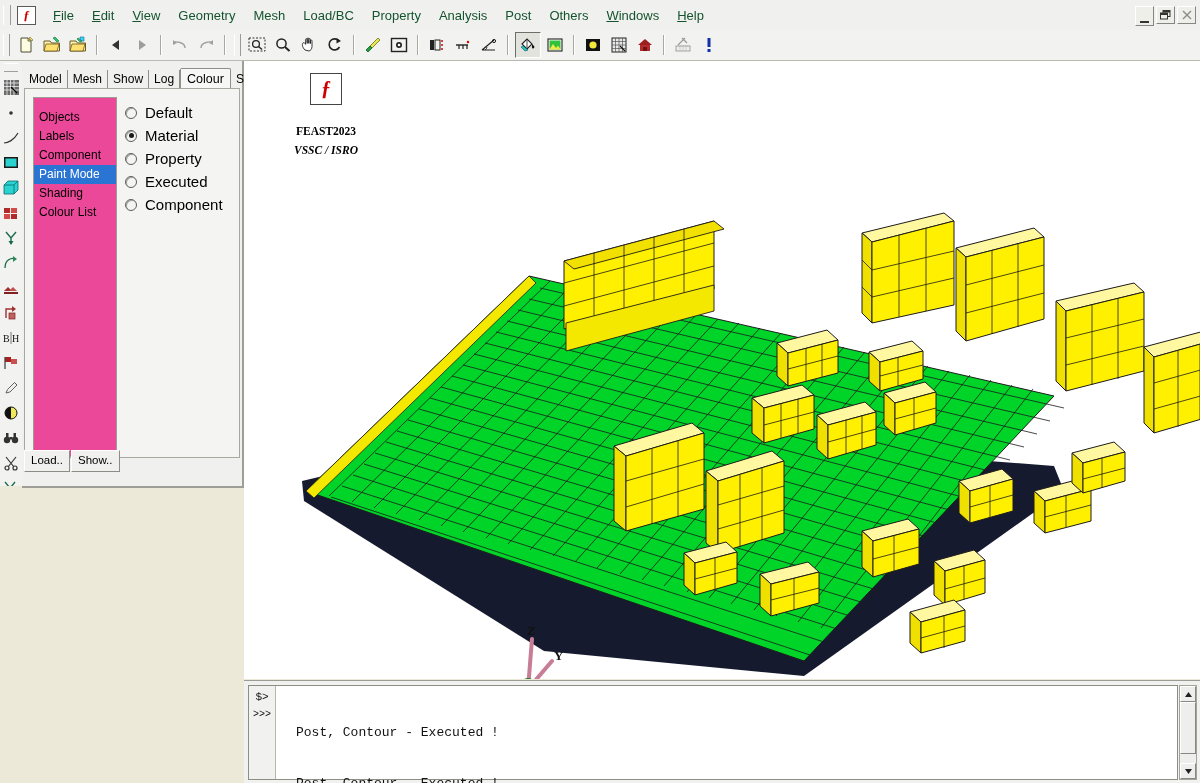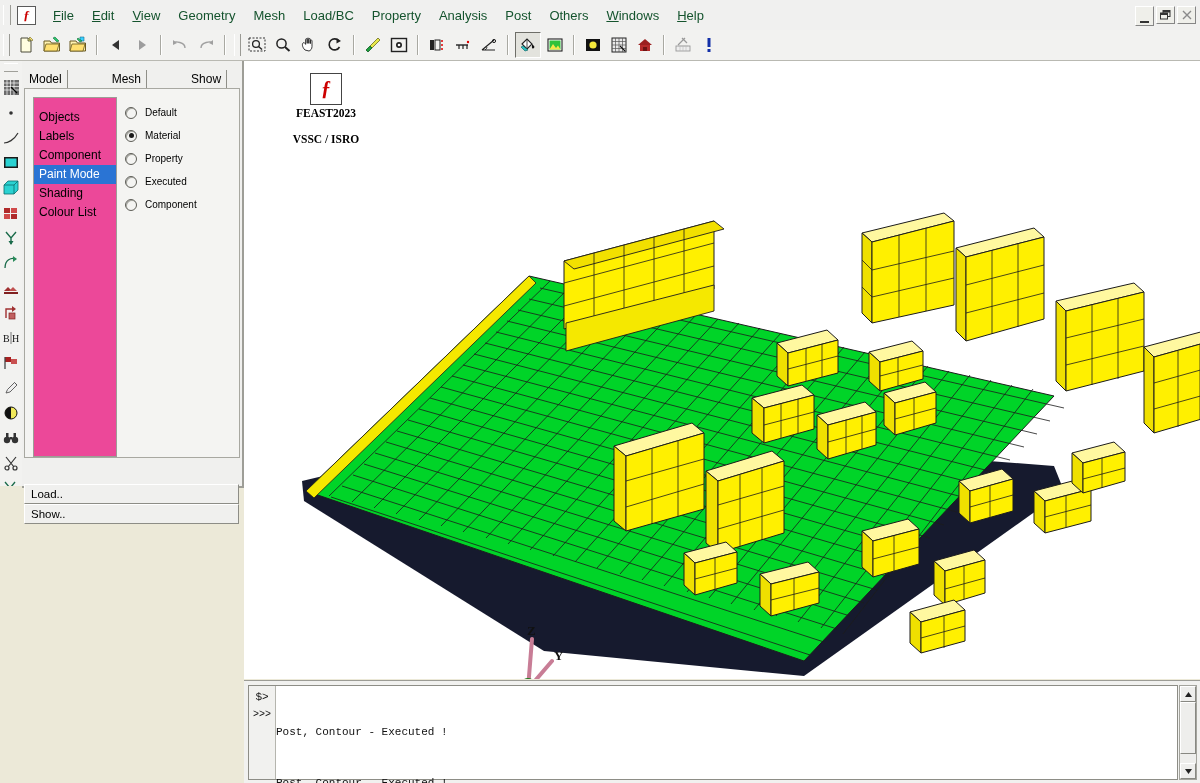--- a/index.html
+++ b/index.html
@@ -73,28 +73,28 @@
                  border-top: 1px solid #fff; border-bottom: 1px solid #a0a09a; }
   .rbtn { width: 20px; height: 25px; margin: 0 1px;
           display: flex; align-items: center; justify-content: center; }
 
   
   .leftpanel {
     position: absolute; left: 22px; top: 61px; width: 220px; height: 425px;
     background: #f0f0ee; border-right: 2px solid #9e9e97; border-bottom: 2px solid #9e9e97;
   }
   .tabstrip { position: absolute; left: 2px; top: 8px; width: 216px; height: 20px;
-              display: flex; align-items: flex-end; gap: 39px; }
+              display: flex; align-items: flex-end; }
   .tab {
     font-size: 12px; padding: 2px 5px 3px 5px; background: transparent;
     border-right: 1px solid #8f8f88; color: #000; white-space: nowrap; line-height: 14px;
   }
   .tab.active {
     background: #f7f7f5; border: 1px solid #8f8f88; border-bottom: none;
-    padding: 3px 6px 4px 20px; margin-bottom: -1px; font-size: 12.5px;
+    padding: 3px 6px 4px 6px; margin-bottom: -1px; font-size: 12.5px;
     border-radius: 2px 2px 0 0;
     text-align: center;
   }
   .panelbody {
     position: absolute; left: 2px; top: 27px; width: 214px; height: 368px;
     background: #f4f4f2; border: 1px solid #a8a8a1;
   }
   .listbox {
     position: absolute; left: 8px; top: 8px; width: 82px; height: 348px;
     background: #ec4899; border: 1px solid #9d9d96;
@@ -107,22 +107,22 @@
   .radio {
     width: 10px; height: 10px; border-radius: 50%;
     border: 1px solid #5d5d57; background: #f4f4f2;
     margin-right: 8px; position: relative; flex: none;
     box-shadow: inset 1px 1px 0 #a8a8a2;
   }
   .radio.on::after {
     content: ''; position: absolute; left: 2.5px; top: 2.5px;
     width: 5px; height: 5px; border-radius: 50%; background: #1a1a1a;
   }
-  .rlabel { font-size: 10px; }
-  .btnrow { position: absolute; left: 2px; top: 423px; width: 216px; height: 22px; display: flex; flex-direction: column; }
+  .rlabel { font-size: 15px; }
+  .btnrow { position: absolute; left: 2px; top: 389px; width: 216px; height: 22px; display: flex; }
   .sbtn {
     font-size: 11.5px; padding: 2px 6px; background: #f0f0ee;
     border: 1px solid #8d8d86; margin-right: 1px; line-height: 14px;
     border-top-color: #ffffff; border-left-color: #ffffff;
   }
 
   
   .viewport {
     position: absolute; left: 244px; top: 61px; width: 956px; height: 618px;
     background: #ffffff; overflow: hidden;
@@ -132,41 +132,41 @@
     width: 30px; height: 30px; margin: 0 auto; border: 1px solid #444; background: #fff;
     position: relative;
   }
   .vlogo .box .f {
     position: absolute; inset: 0; text-align: center; line-height: 29px;
     font-family: "Liberation Serif", serif; font-style: italic; font-weight: bold;
     font-size: 20px; color: #cc0000;
   }
   .vlogo .t {
     text-align: center; font-family: "Liberation Serif", serif; font-weight: bold;
-    font-size: 11.5px; line-height: 14px; margin-top: 1px; color: #000;
+    font-size: 11.5px; line-height: 14px; margin-top: 19px; color: #000;
   }
 
   
   .console {
     position: absolute; left: 244px; top: 680px; width: 956px; height: 103px;
     background: #f1f1ef; border-top: 1px solid #9c9c95;
   }
   .consinner {
     position: absolute; left: 4px; top: 4px; right: 22px; bottom: 4px;
     background: #ffffff; border: 1px solid #8d8d86;
     display: flex;
   }
   .prompts {
     width: 26px; background: #f1f1ef; border-right: 1px solid #b5b5ae;
     font-family: "Liberation Mono", monospace; font-size: 11px;
     padding-top: 3px; text-align: center; color: #111; line-height: 17px;
   }
   .conslines {
-    flex: 1; padding: 4px 0 0 0;
-    font-family: "Liberation Mono", monospace; font-size: 11px;
+    flex: 1; padding: 4px 0 0 20px;
+    font-family: "Liberation Mono", monospace; font-size: 13px;
     line-height: 17px; color: #111; white-space: pre;
   }
   .vscroll {
     position: absolute; right: 3px; top: 4px; width: 16px; bottom: 4px;
     background: #eeeeec; border: 1px solid #a4a49d;
   }
   .sarrow {
     width: 14px; height: 14px; background: #eeeeec;
     border: 1px solid #888882; border-top-color:#fff; border-left-color:#fff;
     display: flex; align-items: center; justify-content: center; font-size: 7px;
@@ -575,21 +575,21 @@
     </div>
   </div>
 
   <div class="viewport">
 
     <div class="vlogo">
       <div class="box">
         <div class="f">ƒ</div>
       </div>
       <div class="t">FEAST2023</div>
-      <div class="t" style="margin-top:12px;">VSSC / ISRO</div>
+      <div class="t" style="margin-top:5px;font-style:italic;">VSSC / ISRO</div>
     </div>
 
     <svg width="956" height="618" viewBox="0 0 956 618" style="position:absolute;left:0;top:0;">
       <defs>
         <g id="cellpatG"></g>
       </defs>
 
       <path d="M 60 440 L 300 590 L 560 615 L 820 430 L 810 405 L 290 365 L 58 420 Z" fill="#161a2e"></path>
 
       <g transform="translate(0,0)">

